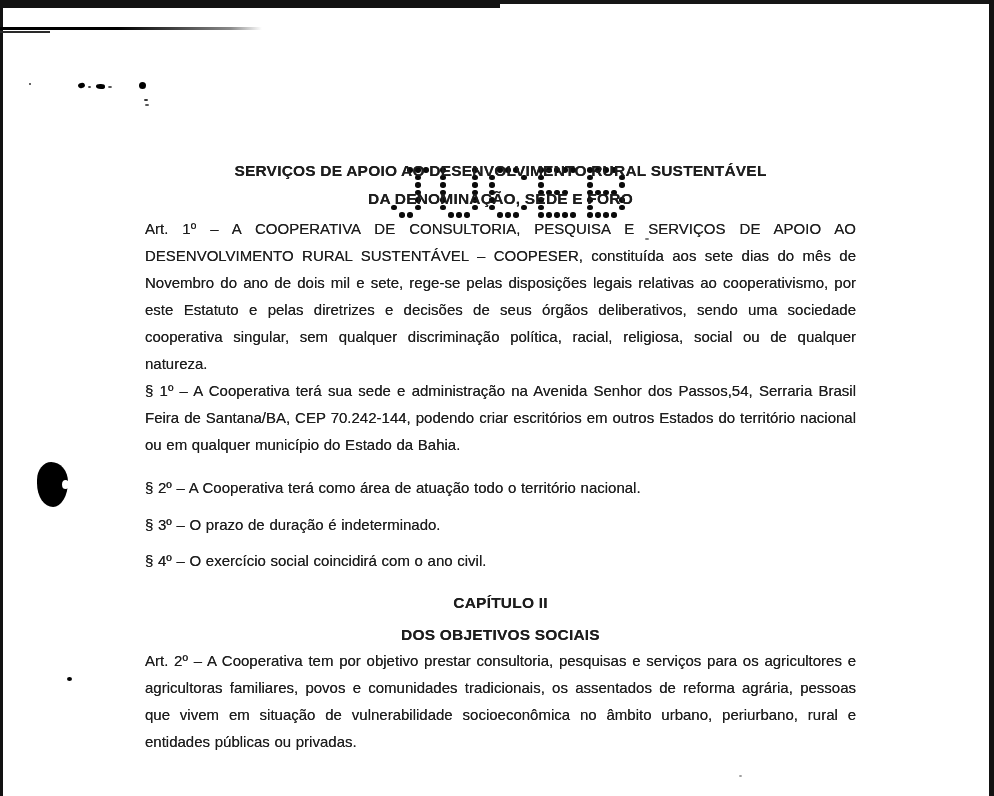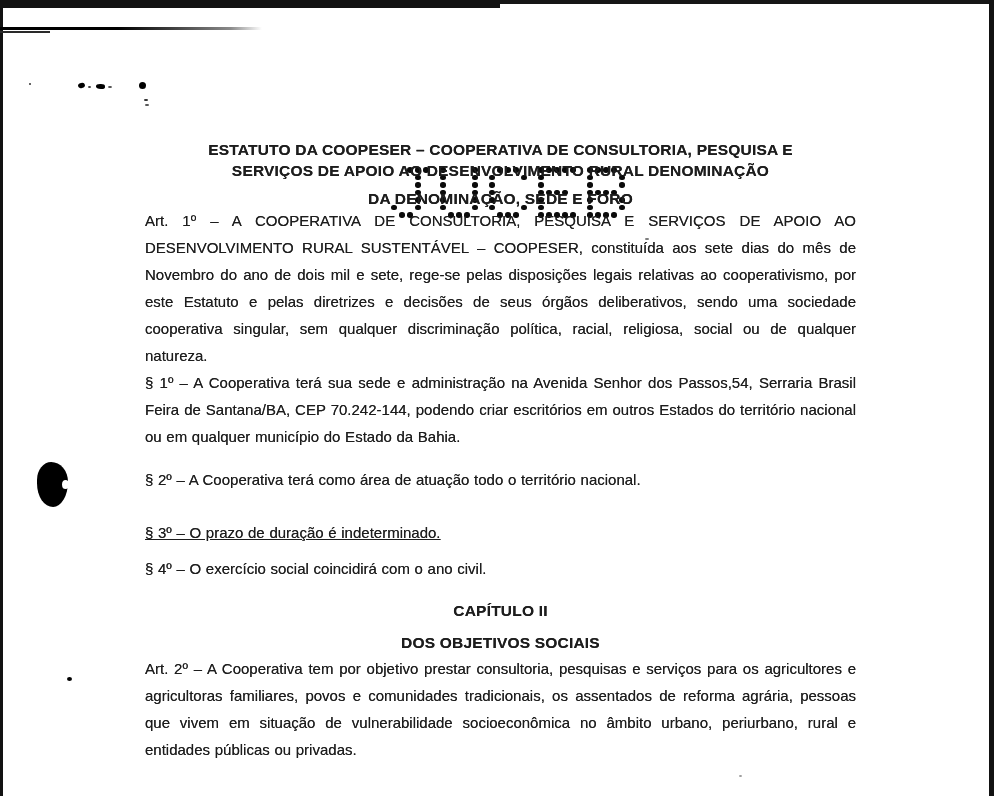--- a/index.html
+++ b/index.html
@@ -42,24 +42,24 @@
   .chap-heading{margin:0;font-size:15.5px;font-weight:bold;line-height:16px;text-align:center;
     letter-spacing:.2px;text-shadow:0 0 .5px rgba(0,0,0,.75);}
   #cap1-heading{margin-top:50px;}
   #cap1-sub{margin-top:10px;}
   #cap2-heading{margin-top:21px;text-align:center;}
   #cap2-sub{margin-top:16px;}
   .para{
     margin:0;font-size:15px;line-height:27px;text-align:justify;
     text-shadow:0 0 .45px rgba(0,0,0,.7);word-spacing:.5px;
   }
-  #p-art1{margin-top:0;}
+  #p-art1{margin-top:8px;}
   #p-s1{margin-top:0;}
   #p-s2{margin-top:16px;}
-  #p-s3{margin-top:26px;text-decoration:underline;}
+  #p-s3{margin-top:10px;}
   #p-s4{margin-top:9px;}
   #p-art2{margin-top:4px;}
 
   
   .stamp{position:absolute;left:391px;top:167px;display:flex;gap:11px;}
   .stamp-letter{position:relative;width:38px;height:51px;}
   .stamp-letter i{position:absolute;width:5.5px;height:5.5px;background:#0b0b0b;border-radius:50%;}
 </style>
 </head>
 <body>
@@ -172,22 +172,22 @@
         <i style="left: 32px; top: 37.5px;"></i>
         <i style="left: 0px; top: 45px;"></i>
         <i style="left: 8px; top: 45px;"></i>
         <i style="left: 16px; top: 45px;"></i>
         <i style="left: 24px; top: 45px;"></i>
       </div>
     </div>
 
   <div class="content">
     <h1 class="doc-title">
-      <span>ESTATUTO DA COOPESER – COOPERATIVA DE CONSULTORIA, PESQUISA E</span><br>
-      <span>SERVIÇOS DE APOIO AO DESENVOLVIMENTO RURAL DENOMINAÇÃO</span>
+      <br>
+      <span>SERVIÇOS DE APOIO AO DESENVOLVIMENTO RURAL SUSTENTÁVEL</span>
     </h1>
 
     <section>
       <h3 class="chap-heading" id="cap1-sub">DA DENOMINAÇÃO, SEDE E FORO</h3>
       <p class="para" id="p-art1">Art. 1º – A COOPERATIVA DE CONSULTORIA, PESQUISA E SERVIÇOS DE APOIO AO DESENVOLVIMENTO RURAL SUSTENTÁVEL – COOPESER, constituída aos sete dias do mês de Novembro do ano de dois mil e sete, rege-se pelas disposições legais relativas ao cooperativismo, por este Estatuto e pelas diretrizes e decisões de seus órgãos deliberativos, sendo uma sociedade cooperativa singular, sem qualquer discriminação política, racial, religiosa, social ou de qualquer natureza.</p>
       <p class="para" id="p-s1">§ 1º – A Cooperativa terá sua sede e administração na Avenida Senhor dos Passos,54, Serraria Brasil Feira de Santana/BA, CEP 70.242-144, podendo criar escritórios em outros Estados do território nacional ou em qualquer município do Estado da Bahia.</p>
       <p class="para" id="p-s2">§ 2º – A Cooperativa terá como área de atuação todo o território nacional.</p>
       <p class="para" id="p-s3">§ 3º – O prazo de duração é indeterminado.</p>
       <p class="para" id="p-s4">§ 4º – O exercício social coincidirá com o ano civil.</p>
     </section>

